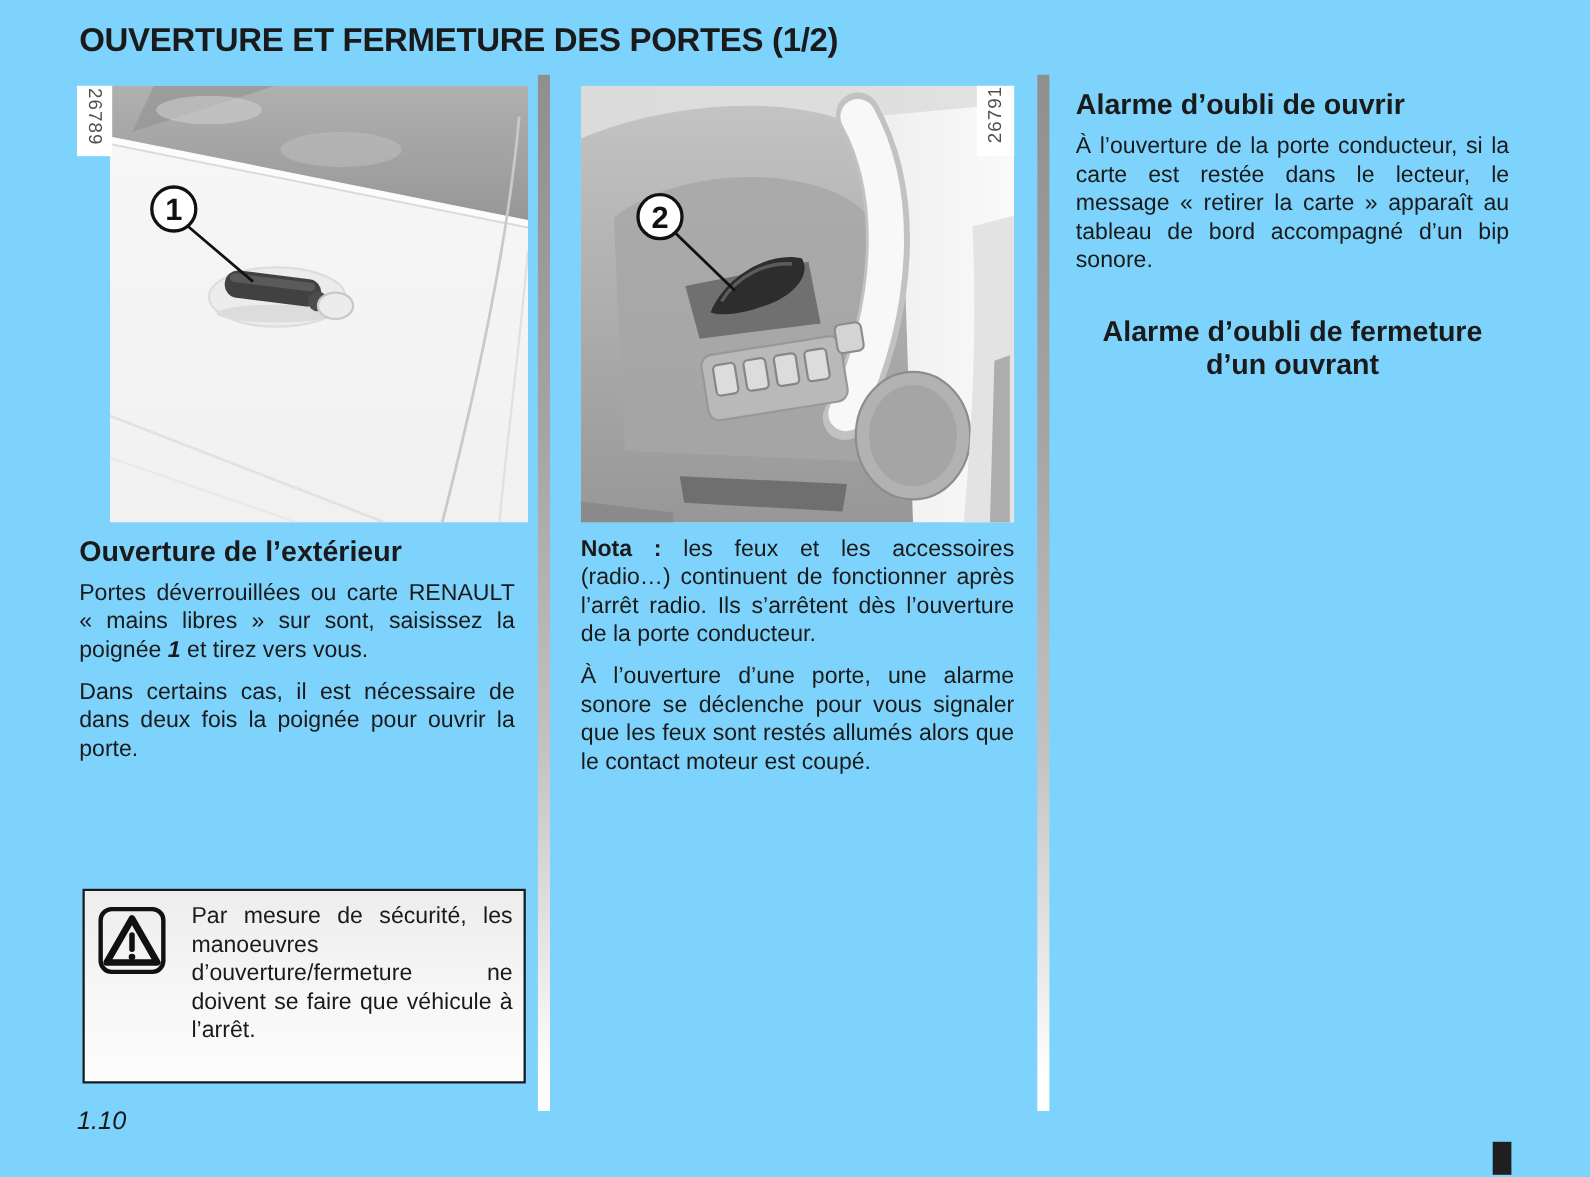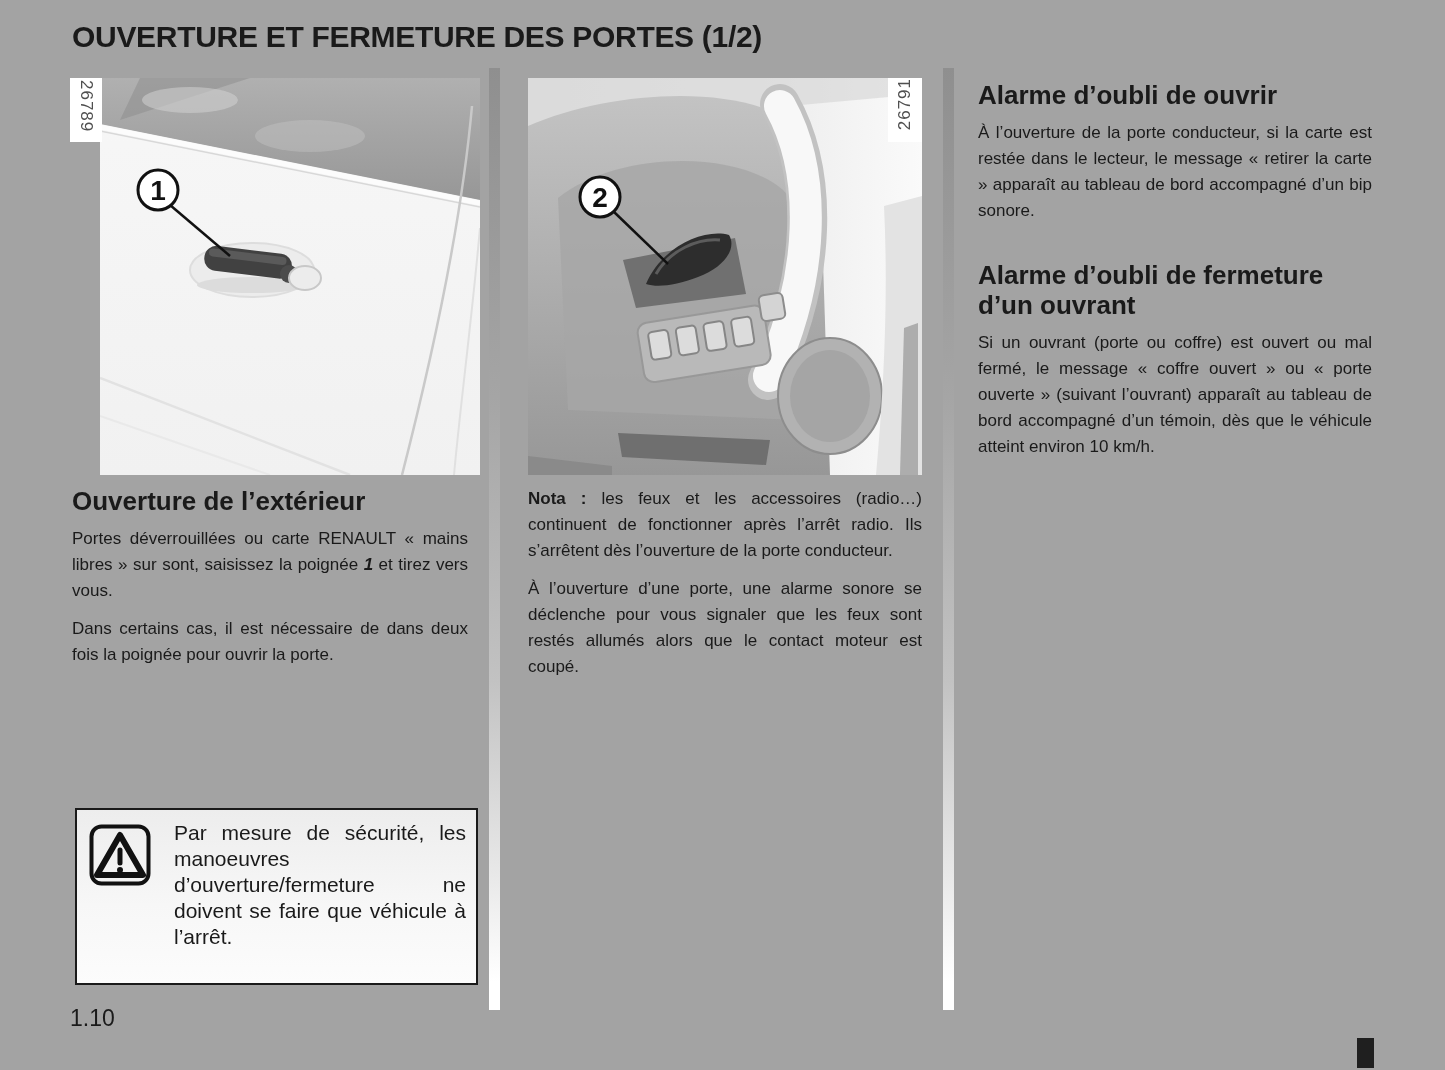--- a/index.html
+++ b/index.html
@@ -1,30 +1,30 @@
 <!DOCTYPE html>
 <html lang="fr"><head>
 <meta charset="utf-8">
 <style>
   html,body{margin:0;padding:0;background:#ffffff;}
   .page{
-    position:relative;width:1445px;height:1070px;background:#a3a3a3;
+    position:relative;width:1445px;height:1070px;background:#7dd3fc;
     font-family:"Liberation Sans","DejaVu Sans",sans-serif;color:#1a1a1a;overflow:hidden;
   }
   .title{
     position:absolute;left:72px;top:20px;font-size:30px;font-weight:bold;
     letter-spacing:-0.3px;white-space:nowrap;
   }
   .col{position:absolute;}
   .col-1{left:72px;top:486px;width:396px;}
   .col-2{left:528px;top:486px;width:394px;}
   .col-3{left:978px;top:80px;width:394px;}
   .heading{font-size:26px;font-weight:bold;line-height:30px;margin:0 0 10px 0;}
-  .heading.mt{margin-top:36px;}
-  .para{font-size:17px;line-height:26px;text-align:justify;margin:0 0 12px 0;}
+  .heading.mt{margin-top:36px;text-align:center;}
+  .para{font-size:21px;line-height:26px;text-align:justify;margin:0 0 12px 0;}
   .para:last-child{margin-bottom:0;}
   .photo{position:absolute;display:block;}
   .photo-ext{left:100px;top:78px;}
   .photo-int{left:528px;top:78px;}
   .code-box{
     position:absolute;background:#ffffff;z-index:3;display:flex;
     align-items:flex-start;justify-content:center;
   }
   .code-left{left:70px;top:78px;width:32px;height:64px;}
   .code-right{left:888px;top:78px;width:34px;height:64px;}
@@ -42,21 +42,21 @@
   .warning{
     position:absolute;left:75px;top:808px;width:403px;height:177px;
     border:2px solid #1a1a1a;box-sizing:border-box;
     background:linear-gradient(180deg,#ededed 0%,#f7f7f7 55%,#fcfcfc 100%);
   }
   .warning-icon{position:absolute;left:12px;top:14px;}
   .warning-text{
     position:absolute;left:97px;top:10px;width:292px;
     font-size:21px;line-height:26px;text-align:justify;
   }
-  .page-number{position:absolute;left:70px;top:1005px;font-size:23px;}
+  .page-number{position:absolute;left:70px;top:1005px;font-size:23px;font-style:italic;}
   .end-mark{position:absolute;left:1357px;top:1038px;width:17px;height:30px;background:#1f1f1f;}
 </style>
 </head>
 <body>
 
 <div class="page">
 
   <div class="title">OUVERTURE ET FERMETURE DES PORTES (1/2)</div>
 
   <svg class="photo photo-ext" width="380" height="397" viewBox="0 0 380 397">
@@ -158,21 +158,20 @@
 
   <div class="col col-2">
     <p class="para"><b>Nota :</b><span> les feux et les accessoires (radio…) continuent de fonctionner après l’arrêt radio. Ils s’arrêtent dès l’ouverture de la porte conducteur.</span></p>
     <p class="para">À l’ouverture d’une porte, une alarme sonore se déclenche pour vous signaler que les feux sont restés allumés alors que le contact moteur est coupé.</p>
   </div>
 
   <div class="col col-3">
     <p class="heading">Alarme d’oubli de ouvrir</p>
     <p class="para">À l’ouverture de la porte conducteur, si la carte est restée dans le lecteur, le message « retirer la carte » apparaît au tableau de bord accompagné d’un bip sonore.</p>
     <p class="heading mt">Alarme d’oubli de fermeture d’un ouvrant</p>
-    <p class="para">Si un ouvrant (porte ou coffre) est ouvert ou mal fermé, le message « coffre ouvert » ou « porte ouverte » (suivant l’ouvrant) apparaît au tableau de bord accompagné d’un témoin, dès que le véhicule atteint environ 10 km/h.</p>
   </div>
 
   <div class="warning">
     <svg class="warning-icon" width="62" height="62" viewBox="0 0 62 62">
       <rect x="2.5" y="2.5" width="57" height="57" rx="10" fill="none" stroke="#111111" stroke-width="4"></rect>
       <path d="M31,11 L54,51 L8,51 Z" fill="none" stroke="#111111" stroke-width="6" stroke-linejoin="round"></path>
       <line x1="31" y1="26" x2="31" y2="39" stroke="#111111" stroke-width="5" stroke-linecap="round"></line>
       <circle cx="31" cy="46" r="3" fill="#111111"></circle>
     </svg>
     <div class="warning-text">Par mesure de sécurité, les manoeuvres d’ouverture/fermeture ne doivent se faire que véhicule à l’arrêt.</div>

